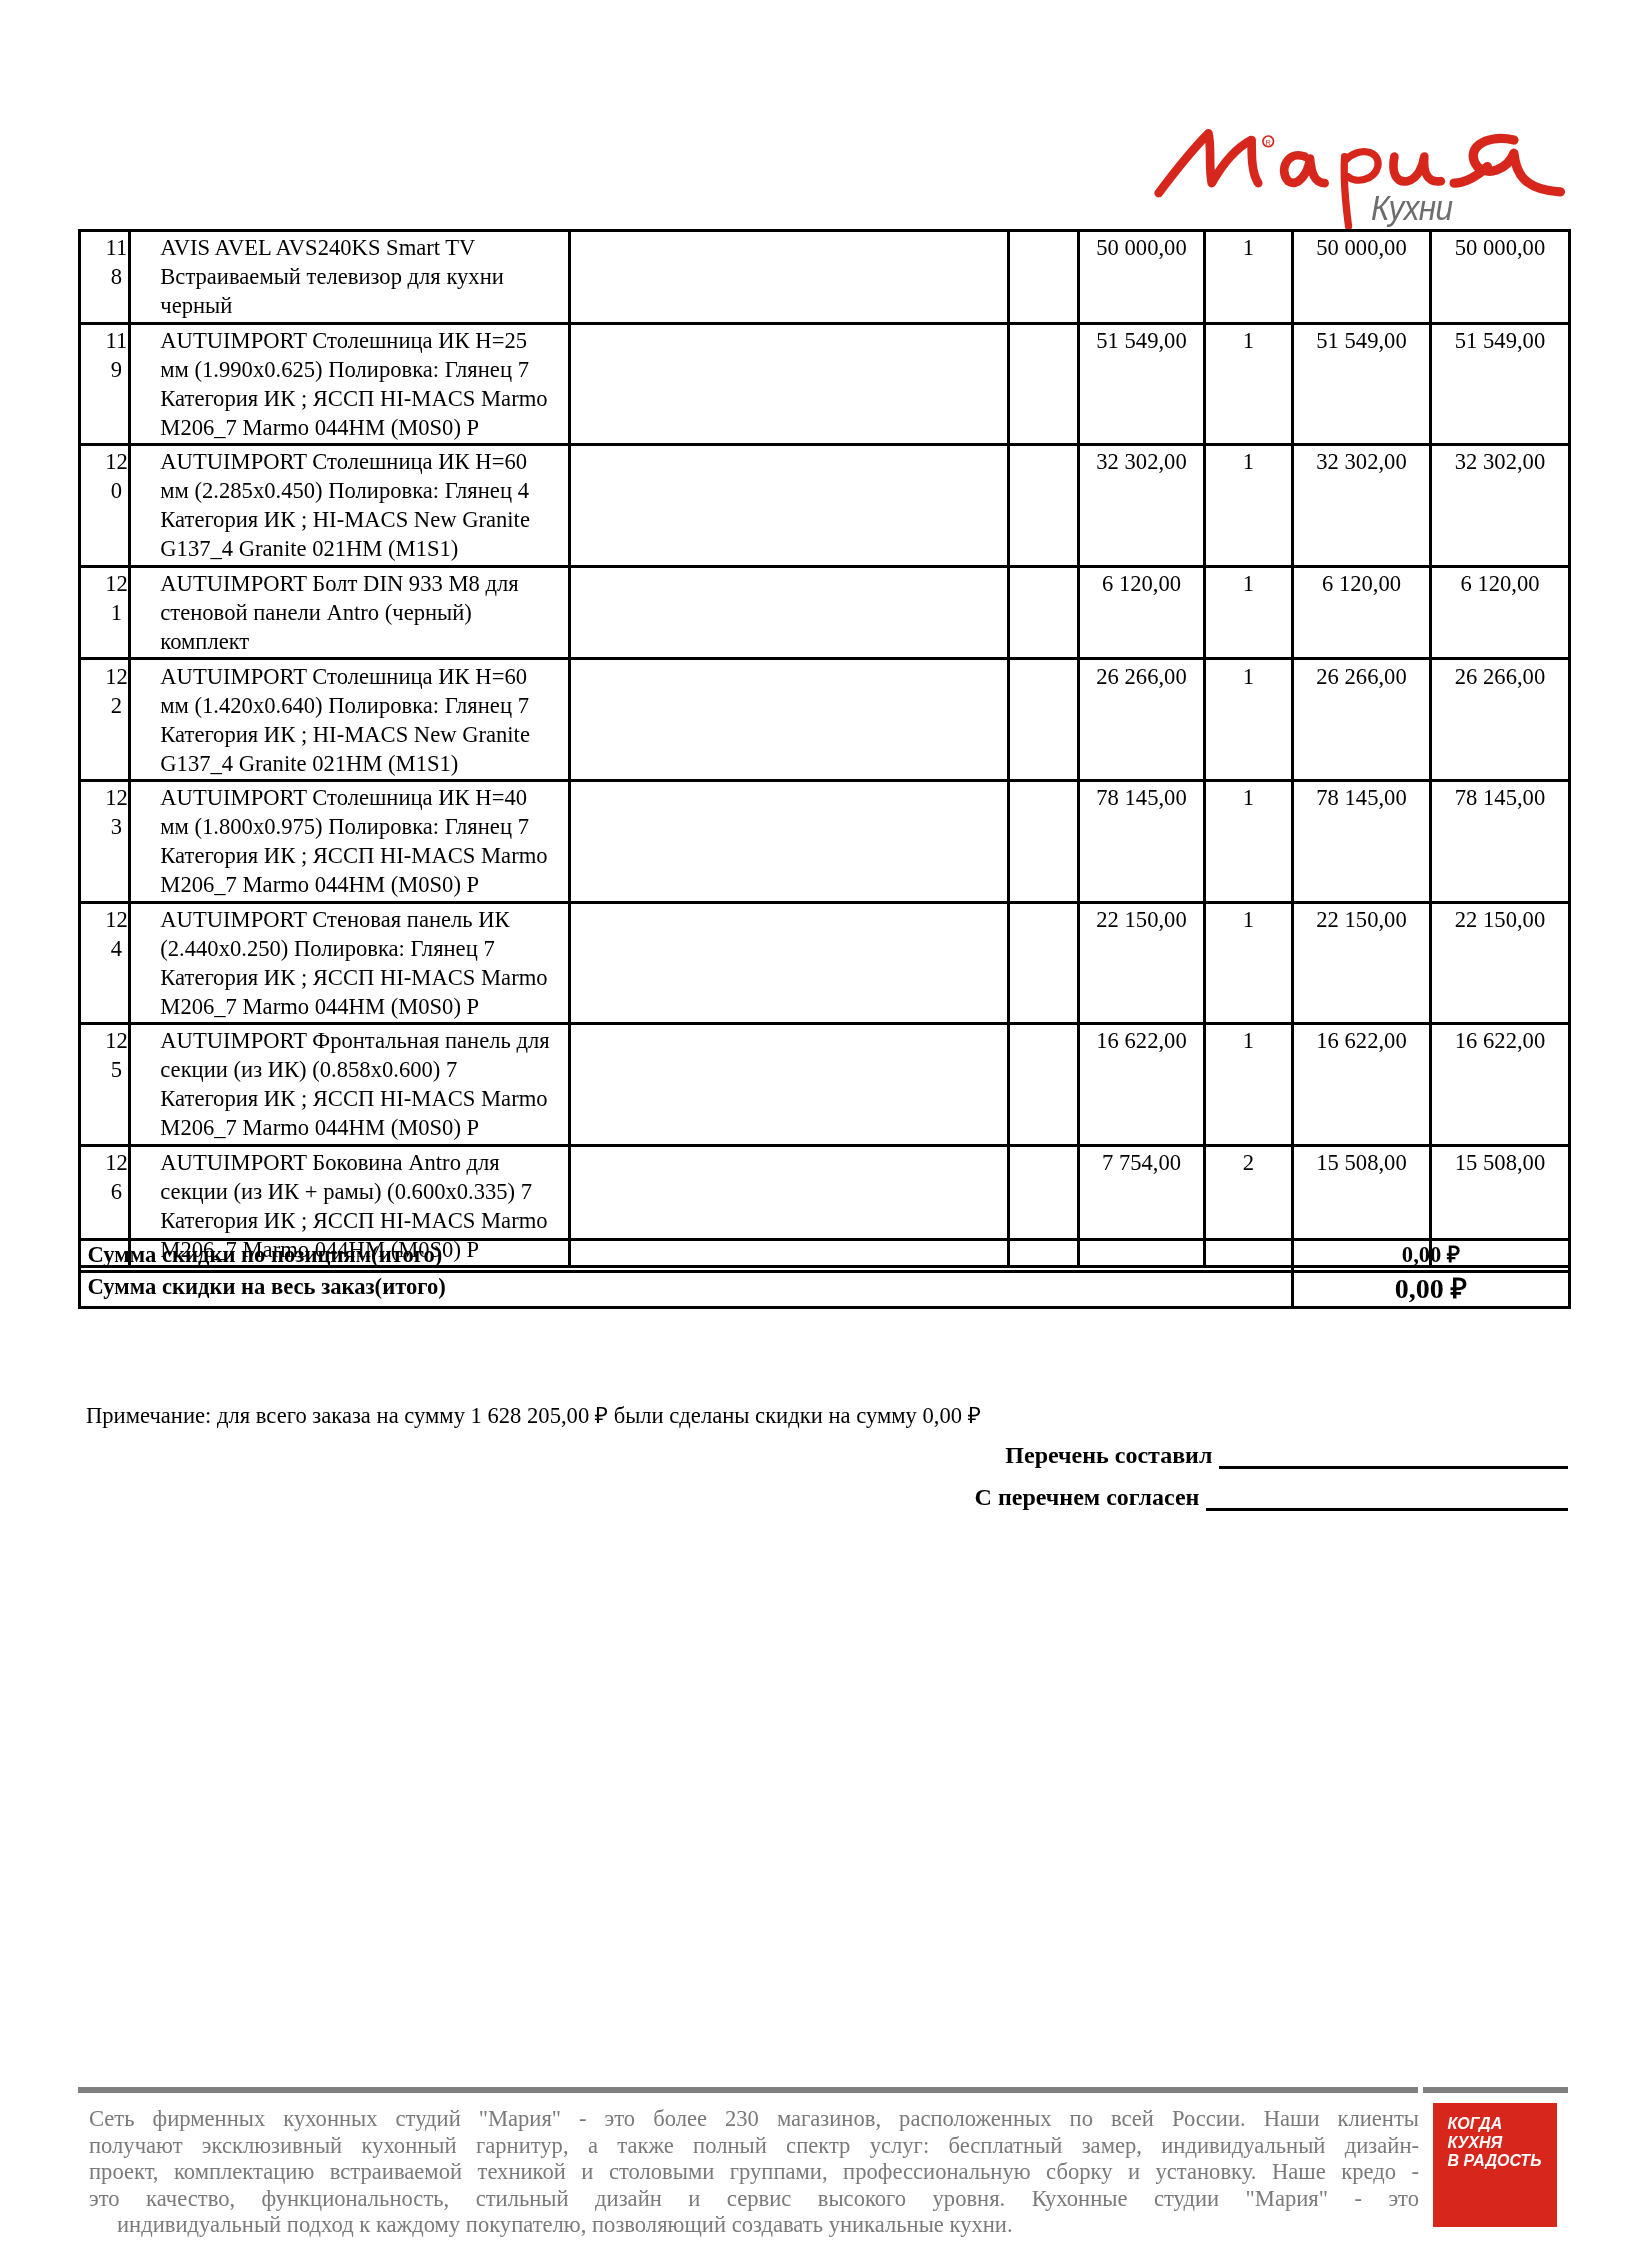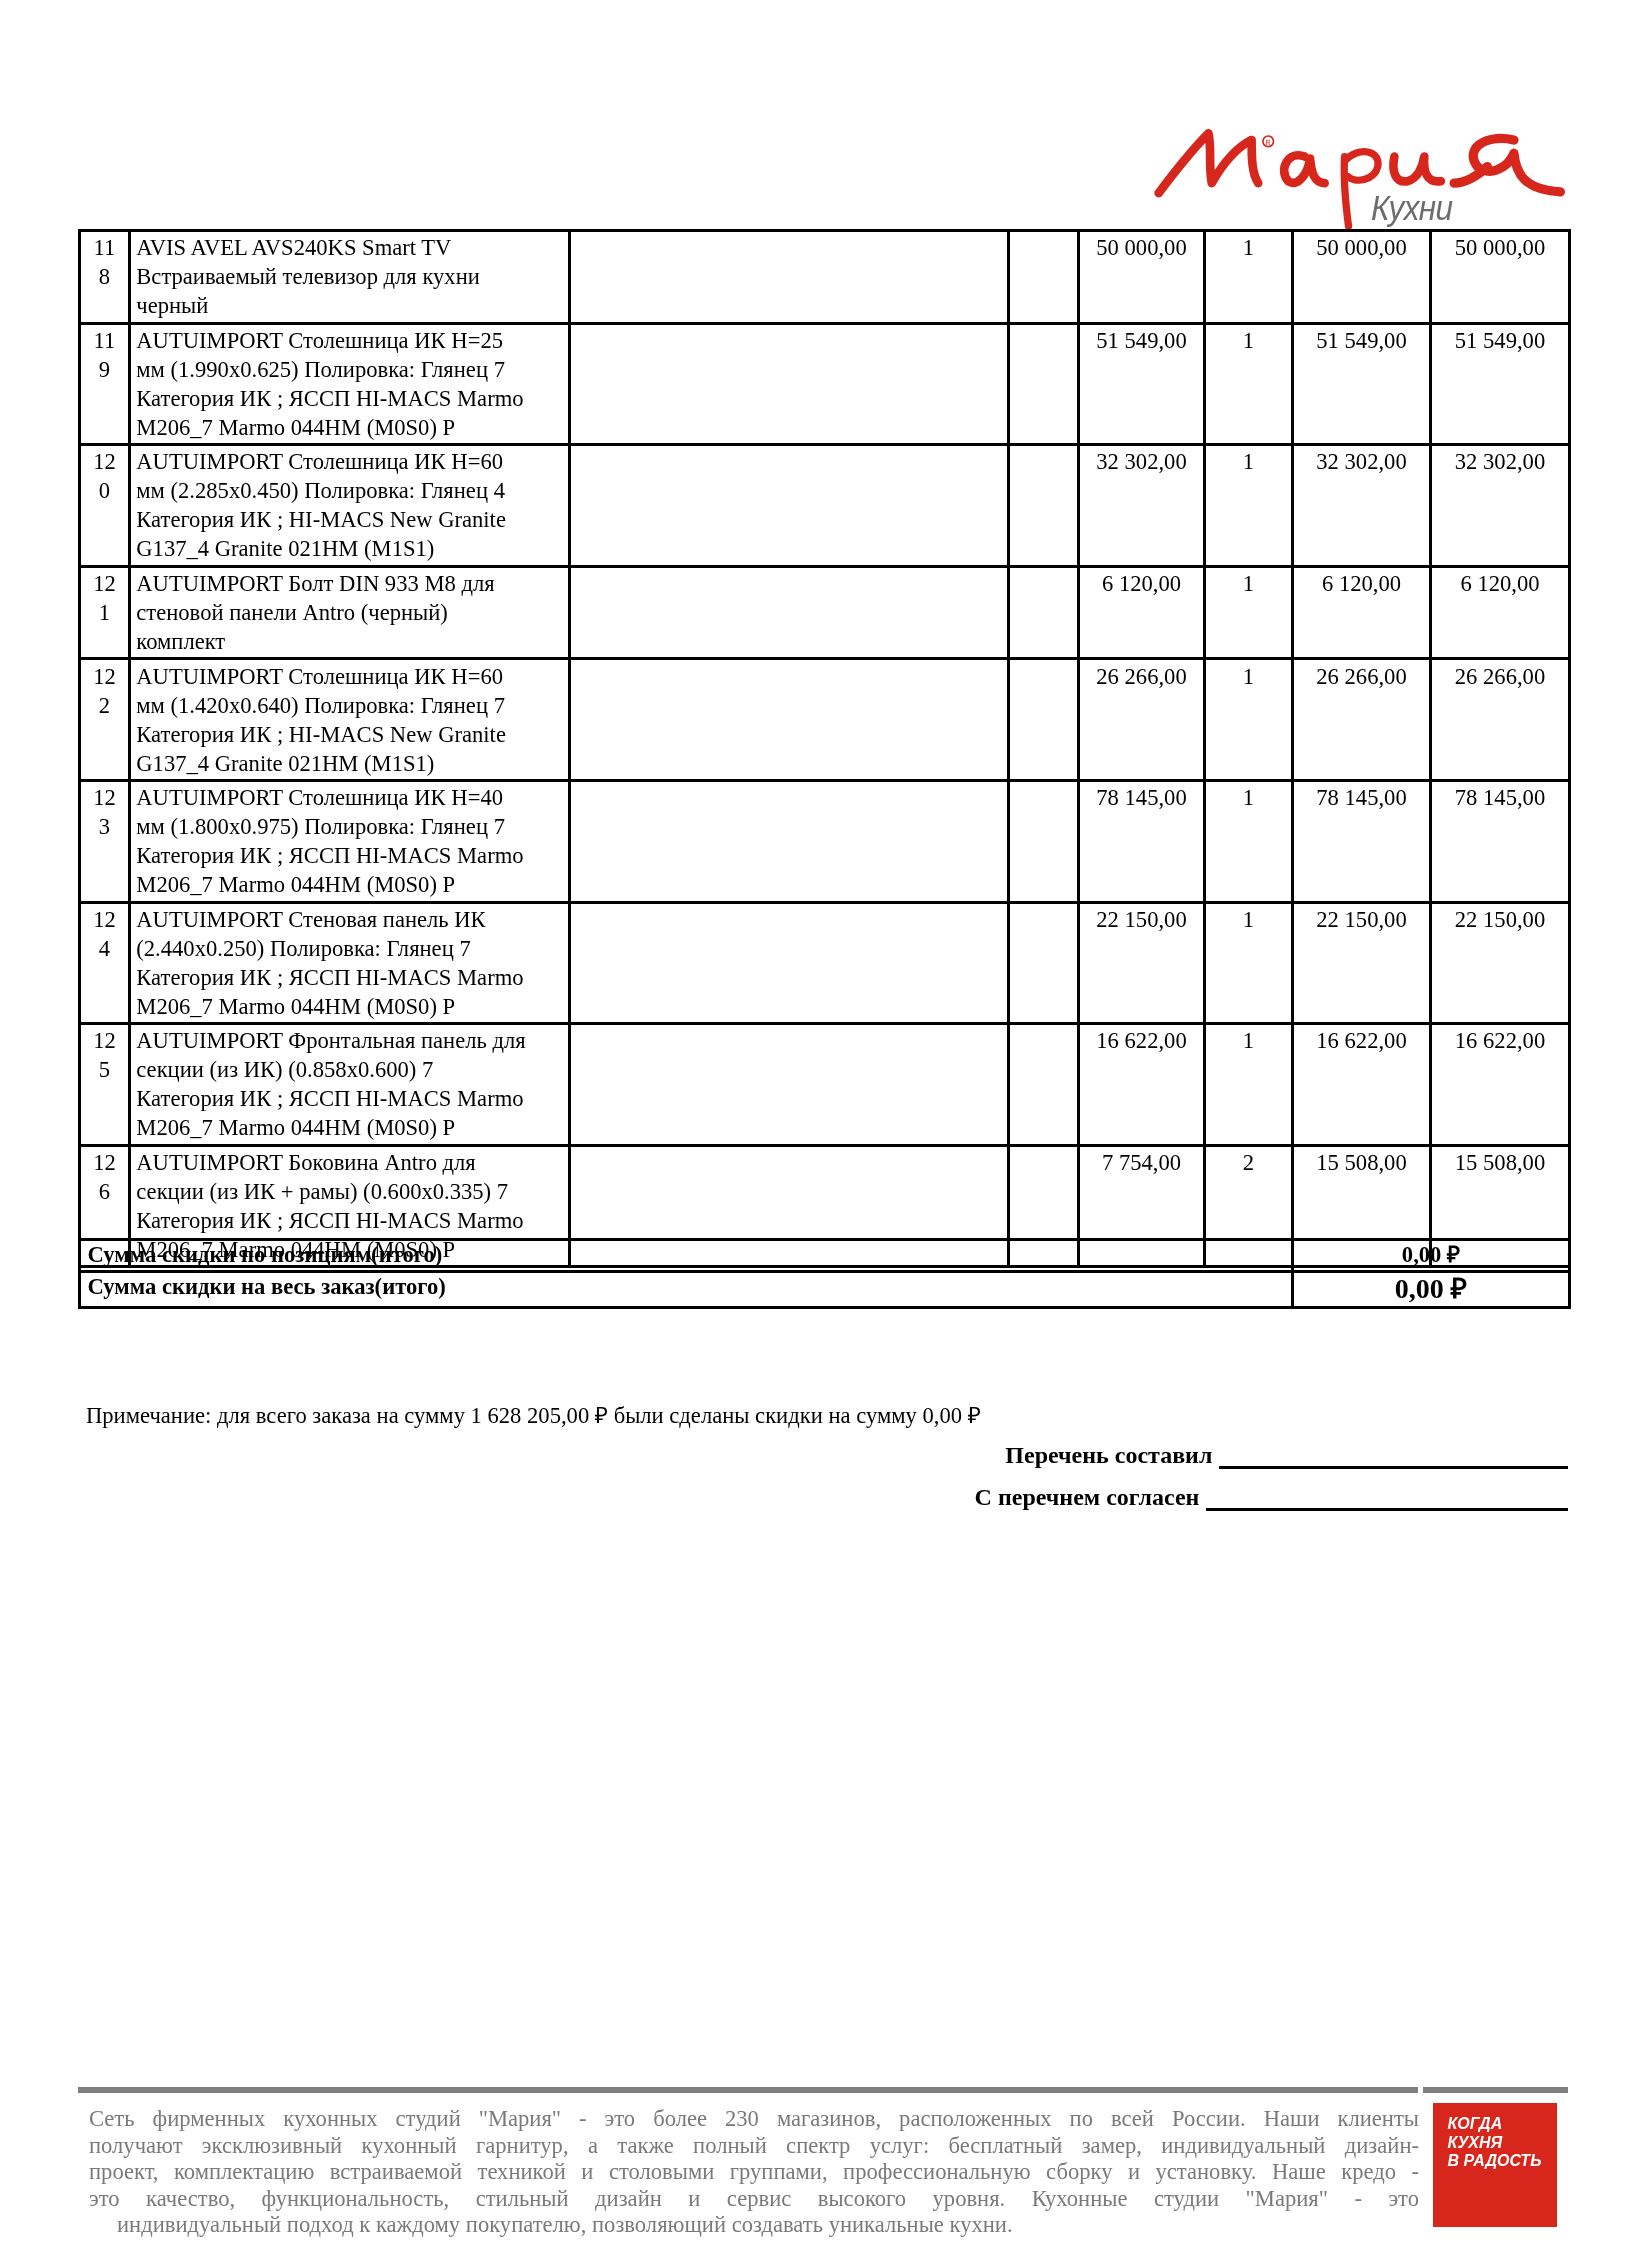--- a/index.html
+++ b/index.html
@@ -12,21 +12,21 @@
   #logo svg { width:100%; height:100%; display:block; }
   .logo-sub { position:absolute; left:219px; top:68px; font-family:"Liberation Sans", sans-serif;
               font-style:italic; font-size:35px; color:#6d6d6d; letter-spacing:-0.7px; transform:scaleX(0.9); transform-origin:left top; }
 
   
   #items { left:78px; top:229px; width:1490px; border-collapse:collapse; table-layout:fixed; }
   #items td { border:3.3px solid #000; vertical-align:top; font-size:22.6px; line-height:29px; padding:1.3px 4px 1.3px 4px; overflow:hidden; }
   #items td.num { text-align:center; padding:1.3px 0; }
   #items td.desc { padding-left:5.3px; white-space:nowrap; }
   #items td.val { text-align:center; white-space:nowrap; }
-  .line { display:block; }
+  .line { display:block;margin-left:24px; }
 
   #totals { left:78px; top:1238px; width:1490px; border-collapse:collapse; table-layout:fixed; }
   #totals td { border:3.3px solid #000; font-weight:bold; font-size:22.6px; line-height:25px; padding:1.3px 6.6px; white-space:nowrap; vertical-align:top; }
   #totals td.tv { text-align:center; }
   #totals tr.big td.tv { font-size:28px; line-height:30.5px; }
   #totals tr.r1 td { height:26.6px; }
   #totals tr.r2 td { height:26.6px; }
   #totals tr.r3 td { height:30.5px; }
   #totals tr.r4 td { height:32px; }
 

